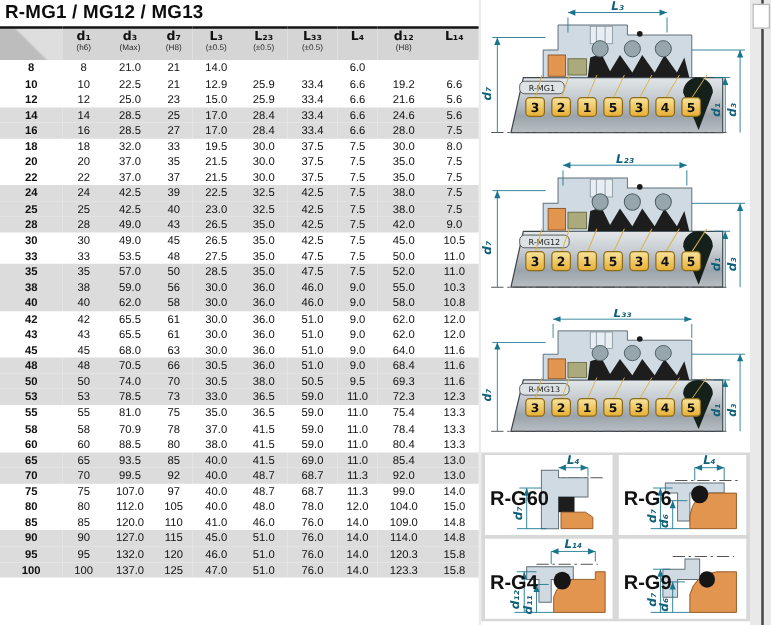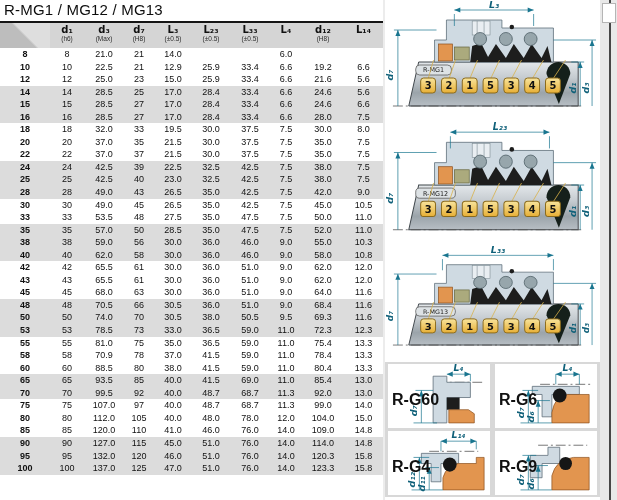--- a/index.html
+++ b/index.html
@@ -1,20 +1,20 @@
 <!DOCTYPE html>
 <html><head>
 <meta charset="utf-8">
 <style>
   html,body{margin:0;padding:0;background:#fff;}
   .page{position:relative;width:617px;height:500px;background:#fff;overflow:hidden;
         font-family:"Liberation Sans",sans-serif;color:#111;}
 
   
-  .title{position:absolute;left:4px;top:1px;font-size:15px;font-weight:normal;
+  .title{position:absolute;left:4px;top:1px;font-size:15px;font-weight:bold;
          letter-spacing:.2px;color:#0d0d0d;}
   table.dims{position:absolute;left:0;top:21px;width:383px;border-collapse:collapse;
              table-layout:fixed;}
   table.dims th{background:#d5d5d5;border-top:2px solid #151515;vertical-align:top;
                 padding:1px 0 2px 0;height:22px;}
   table.dims th.corner{background:linear-gradient(45deg,#bdbdbd 48%,#dedede 52%);}
   .h-main{font-family:"DejaVu Sans",sans-serif;font-size:10px;font-weight:bold;
           text-align:center;line-height:11px;}
   .h-note{font-size:6.5px;font-weight:normal;text-align:center;color:#2c2c2c;line-height:7px;}
   table.dims td{font-size:9px;height:12.55px;line-height:12.55px;padding:0;text-align:center;
@@ -152,32 +152,20 @@
           <td class="rowlabel">14</td>
           <td>14</td>
           <td>28.5</td>
           <td>25</td>
           <td>17.0</td>
           <td>28.4</td>
           <td>33.4</td>
           <td>6.6</td>
           <td>24.6</td>
           <td>5.6</td>
-        </tr>
-        <tr class="shaded">
-          <td class="rowlabel">15</td>
-          <td>15</td>
-          <td>28.5</td>
-          <td>27</td>
-          <td>17.0</td>
-          <td>28.4</td>
-          <td>33.4</td>
-          <td>6.6</td>
-          <td>24.6</td>
-          <td>6.6</td>
         </tr>
         <tr class="shaded">
           <td class="rowlabel">16</td>
           <td>16</td>
           <td>28.5</td>
           <td>27</td>
           <td>17.0</td>
           <td>28.4</td>
           <td>33.4</td>
           <td>6.6</td>

